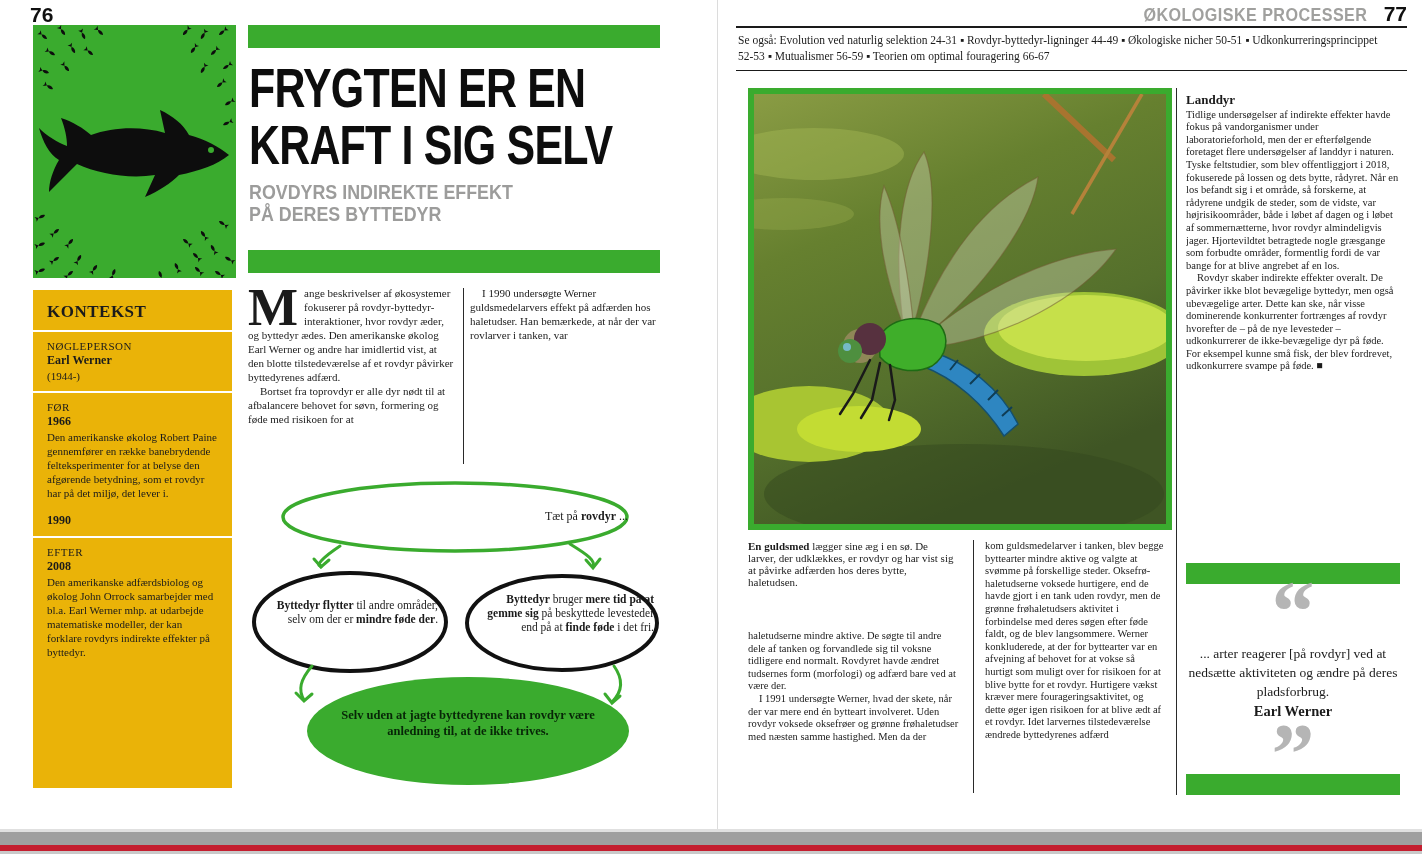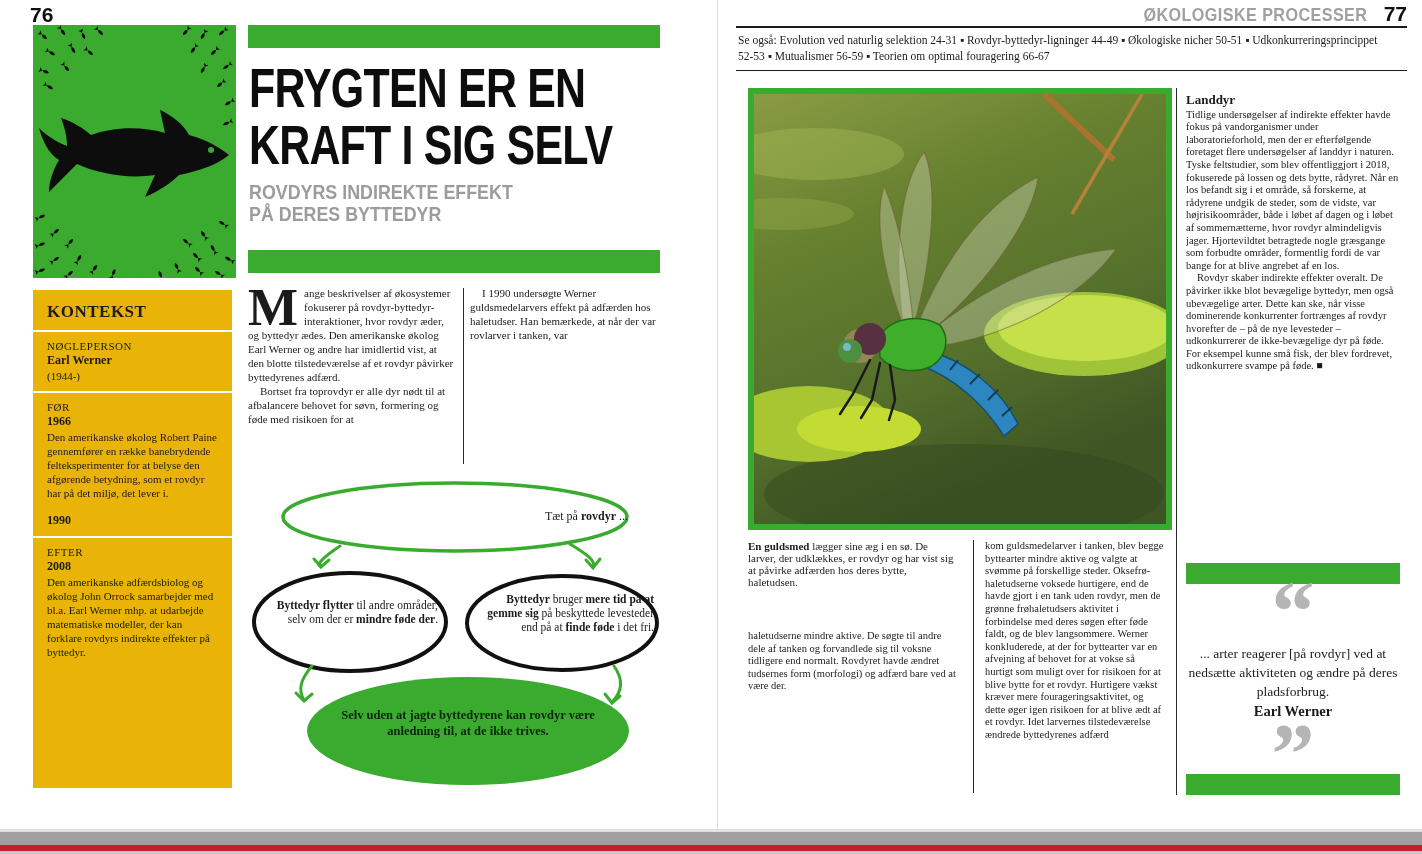--- a/index.html
+++ b/index.html
@@ -246,20 +246,21 @@
 </div>
 
 <div class="abs vrule" style="left:1176px;top:88px;height:707px;"></div>
 <div class="abs vrule" style="left:973px;top:540px;height:253px;"></div>
 
 <div class="abs caption" style="left:748px;top:540px;width:208px;">
   <b>En guldsmed</b><span> lægger sine æg i en sø. De larver, der udklækkes, er rovdyr og har vist sig at påvirke adfærden hos deres bytte, haletudsen.</span>
 </div>
 <div class="abs rcol" style="left:748px;top:630px;width:212px;height:182px;">
   <p>haletudserne mindre aktive. De søgte til andre dele af tanken og forvandlede sig til voksne tidligere end normalt. Rovdyret havde ændret tudsernes form (morfologi) og adfærd bare ved at være der.</p>
+  <p class="ind">I 1991 undersøgte Werner, hvad der skete, når der var mere end én bytteart involveret. Uden rovdyr voksede oksefrøer og grønne frøhaletudser med næsten samme hastighed. Men da der</p>
 </div>
 
 <div class="abs rcol" style="left:985px;top:540px;width:180px;height:272px;">
   <p>kom guldsmedelarver i tanken, blev begge byttearter mindre aktive og valgte at svømme på forskellige steder. Oksefrø-haletudserne voksede hurtigere, end de havde gjort i en tank uden rovdyr, men de grønne frøhaletudsers aktivitet i forbindelse med deres søgen efter føde faldt, og de blev langsommere. Werner konkluderede, at der for byttearter var en afvejning af behovet for at vokse så hurtigt som muligt over for risikoen for at blive bytte for et rovdyr. Hurtigere vækst kræver mere fourageringsaktivitet, og dette øger igen risikoen for at blive ædt af et rovdyr. Idet larvernes tilstedeværelse ændrede byttedyrenes adfærd</p>
 </div>
 
 <div class="abs rcol" style="left:1186px;top:86px;width:214px;height:474px;">
   <h4>Landdyr</h4>
   <p>Tidlige undersøgelser af indirekte effekter havde fokus på vandorganismer under laboratorieforhold, men der er efterfølgende foretaget flere undersøgelser af landdyr i naturen. Tyske feltstudier, som blev offentliggjort i 2018, fokuserede på lossen og dets bytte, rådyret. Når en los befandt sig i et område, så forskerne, at rådyrene undgik de steder, som de vidste, var højrisikoområder, både i løbet af dagen og i løbet af sommernætterne, hvor rovdyr almindeligvis jager. Hjortevildtet betragtede nogle græsgange som forbudte områder, formentlig fordi de var bange for at blive angrebet af en los.</p>
   <p class="ind">Rovdyr skaber indirekte effekter overalt. De påvirker ikke blot bevægelige byttedyr, men også ubevægelige arter. Dette kan ske, når visse dominerende konkurrenter fortrænges af rovdyr hvorefter de – på de nye levesteder – udkonkurrerer de ikke-bevægelige dyr på føde. For eksempel kunne små fisk, der blev fordrevet, udkonkurrere svampe på føde. ■</p>

